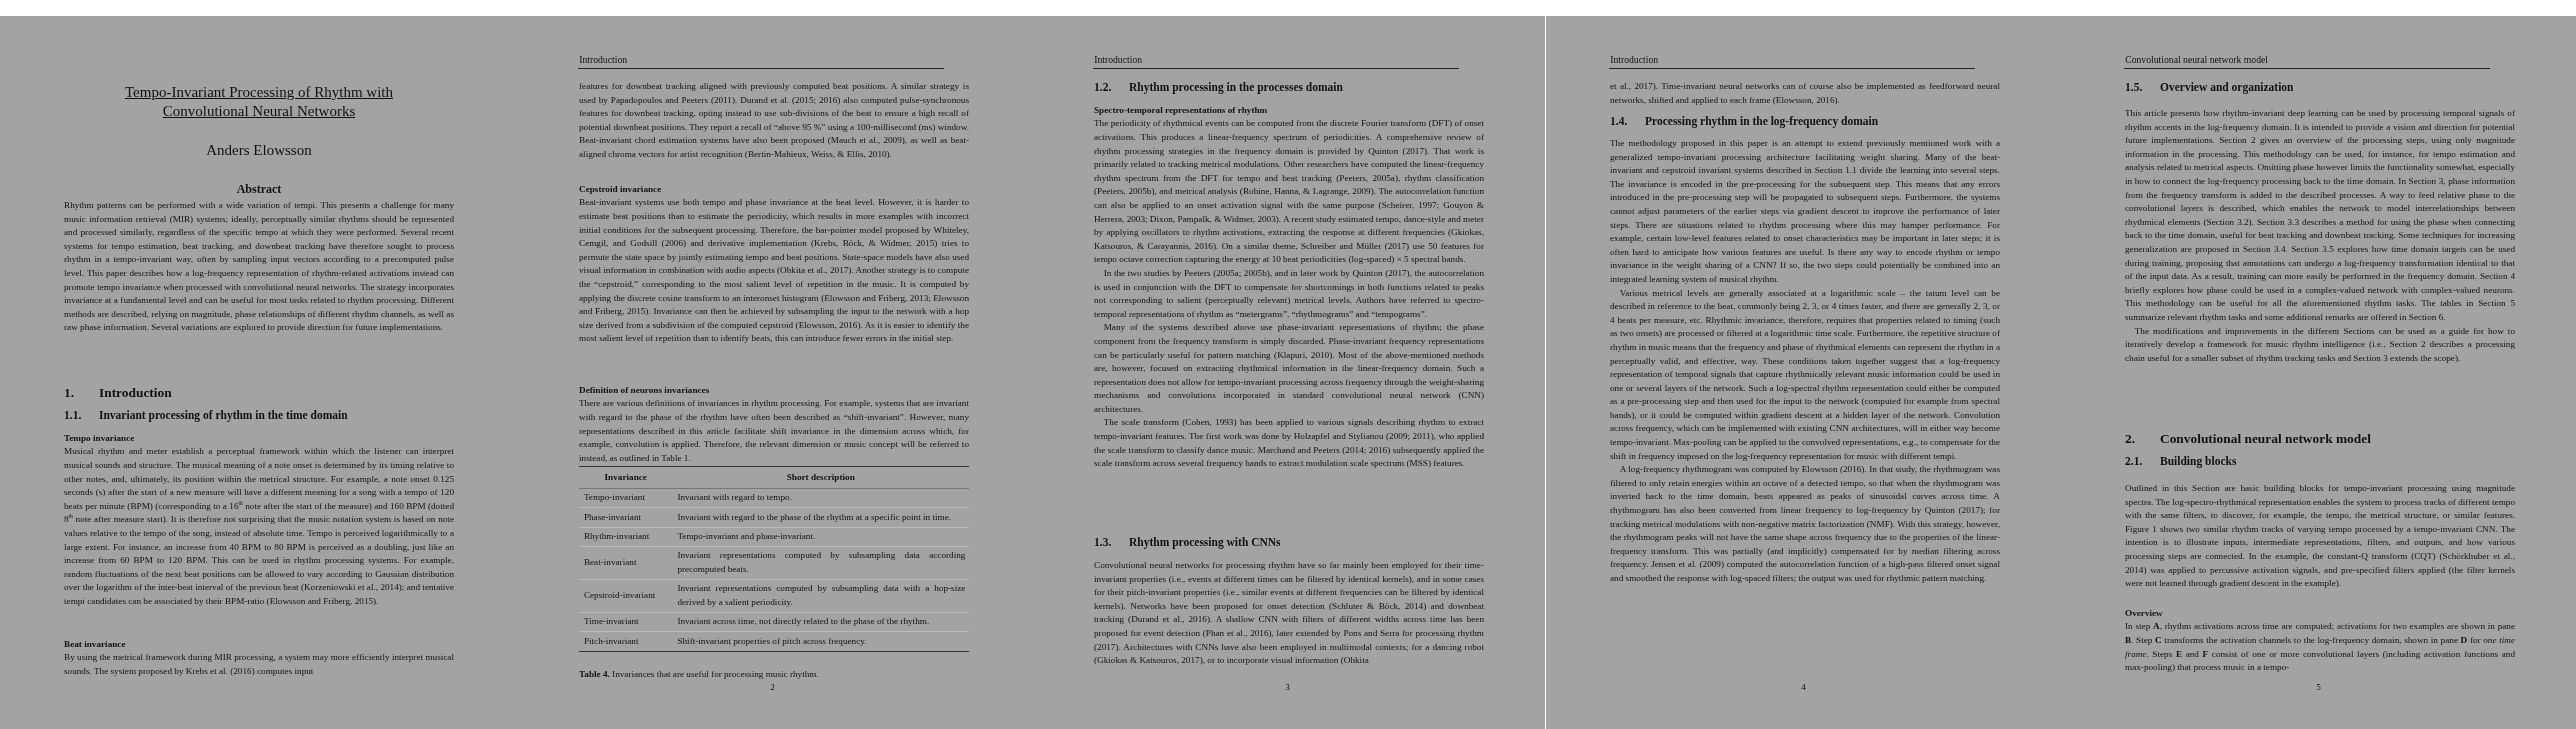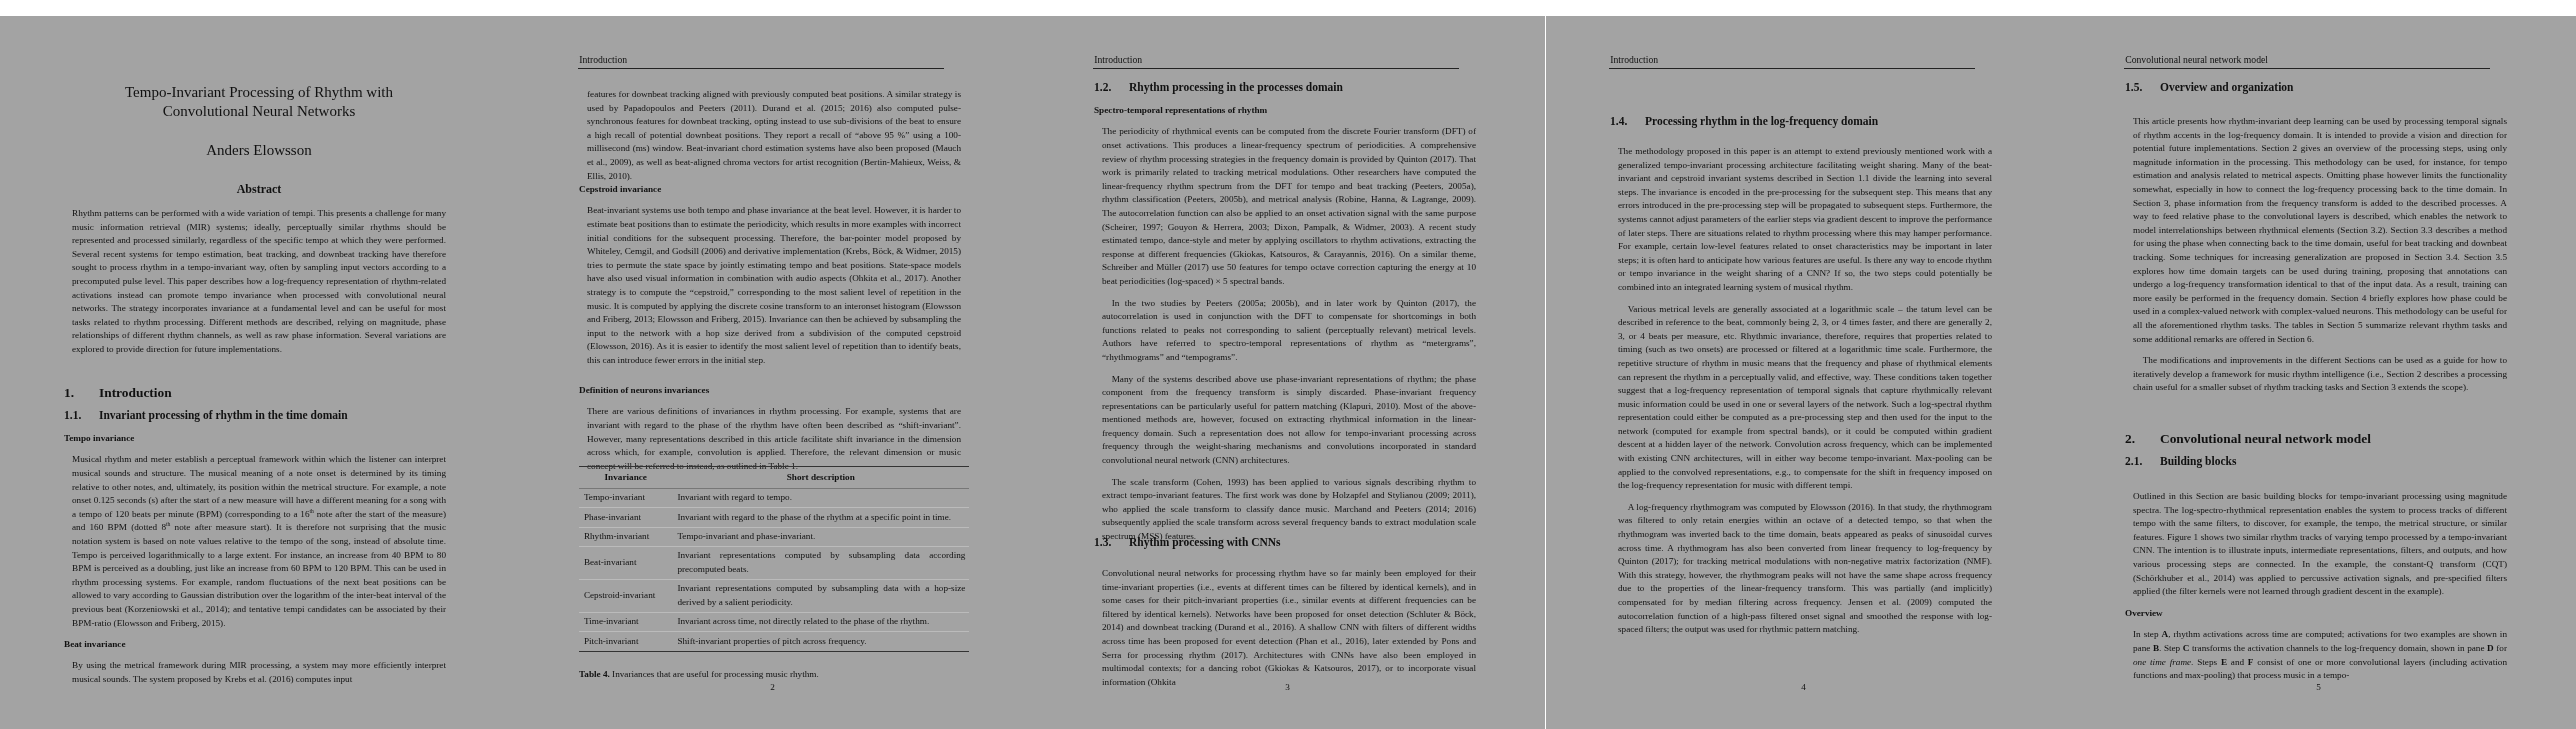--- a/index.html
+++ b/index.html
@@ -2,28 +2,28 @@
 <html style="font-size:9.7px"><head>
 <meta charset="utf-8">
 <style>
   html, body { margin:0; padding:0; background:#ffffff; }
   body { width:2576px; height:729px; overflow:hidden; position:relative;
          font-family:"Liberation Serif", "DejaVu Serif", serif; color:#111; }
   .page { position:absolute; top:16px; width:515px; height:729px; background:#a3a3a3; }
   .col { position:absolute; left:64px; width:390px; }
   .running-head { position:absolute; left:63px; top:38px; width:365px; font-size:9.7px; line-height:12px;
                   padding-left:1.2px; border-bottom:0.8px solid #222; padding-bottom:2.4px; color:#111; }
-  p { margin:8px; text-align:justify; font-size:9.2px; line-height:13.6px; hyphens:none; }
+  p { margin:0; text-align:justify; font-size:9.2px; line-height:13.6px; hyphens:none; }
   p.ind { text-indent:9.7px; }
   .h1 { font-weight:bold; font-size:13.4px; line-height:17px; margin:0; }
   .h2 { font-weight:bold; font-size:11.5px; line-height:14.6px; margin:0; }
   .h1 .num, .h2 .num { display:inline-block; width:35px; }
   .h3 { font-weight:bold; font-size:9.2px; line-height:13.4px; margin:0; }
   .pageno { position:absolute; top:666px; left:0; width:515px; text-align:center; font-size:9.2px; }
-  .title { text-align:center; font-size:15px; line-height:19px; margin:0; }
+  .title { text-align:center; font-size:15px; line-height:19px; margin:0;text-decoration:underline; }
   .author { text-align:center; font-size:15px; line-height:18px; margin:0; }
   .abs-h { text-align:center; font-weight:bold; font-size:12px; line-height:14.6px; margin:0; }
   table.inv { border-collapse:collapse; width:390px; font-size:9.2px; line-height:13.6px; }
   table.inv th { font-weight:bold; padding:3.6px 4.9px 3.6px 4.9px; border-top:0.8px solid #333; border-bottom:1.8px double #777; }
   table.inv td { padding:2.4px 3.6px 2.4px 4.9px; border-bottom:0.7px solid #bbb; vertical-align:middle; text-align:justify; }
   table.inv tr:last-child td { border-bottom:0.8px solid #333; }
   table.inv td.c1 { width:85px; text-align:left; }
   .caption { font-size:9.2px; line-height:13.4px; margin:0; }
   sup { font-size:5.5px; line-height:0; }
 </style>
@@ -135,20 +135,23 @@
     <div class="h2"><span class="num">1.3.</span><span>Rhythm processing with CNNs</span></div>
   </div>
   <div class="col" style="top:543px">
     <p>Convolutional neural networks for processing rhythm have so far mainly been employed for their time-invariant properties (i.e., events at different times can be filtered by identical kernels), and in some cases for their pitch-invariant properties (i.e., similar events at different frequencies can be filtered by identical kernels). Networks have been proposed for onset detection (Schluter &amp; Böck, 2014) and downbeat tracking (Durand et al., 2016). A shallow CNN with filters of different widths across time has been proposed for event detection (Phan et al., 2016), later extended by Pons and Serra for processing rhythm (2017). Architectures with CNNs have also been employed in multimodal contexts; for a dancing robot (Gkiokas &amp; Katsouros, 2017), or to incorporate visual information (Ohkita</p>
   </div>
   <div class="pageno">3</div>
 </div>
 
 <div class="page" style="left:1546px">
   <div class="running-head">Introduction</div>
+  <div class="col" style="top:64px">
+    <p>et al., 2017). Time-invariant neural networks can of course also be implemented as feedforward neural networks, shifted and applied to each frame (Elowsson, 2016).</p>
+  </div>
   <div class="col" style="top:98px">
     <div class="h2"><span class="num">1.4.</span><span>Processing rhythm in the log-frequency domain</span></div>
   </div>
   <div class="col" style="top:121px">
     <p>The methodology proposed in this paper is an attempt to extend previously mentioned work with a generalized tempo-invariant processing architecture facilitating weight sharing. Many of the beat-invariant and cepstroid invariant systems described in Section 1.1 divide the learning into several steps. The invariance is encoded in the pre-processing for the subsequent step. This means that any errors introduced in the pre-processing step will be propagated to subsequent steps. Furthermore, the systems cannot adjust parameters of the earlier steps via gradient descent to improve the performance of later steps. There are situations related to rhythm processing where this may hamper performance. For example, certain low-level features related to onset characteristics may be important in later steps; it is often hard to anticipate how various features are useful. Is there any way to encode rhythm or tempo invariance in the weight sharing of a CNN? If so, the two steps could potentially be combined into an integrated learning system of musical rhythm.</p>
     <p class="ind">Various metrical levels are generally associated at a logarithmic scale – the tatum level can be described in reference to the beat, commonly being 2, 3, or 4 times faster, and there are generally 2, 3, or 4 beats per measure, etc. Rhythmic invariance, therefore, requires that properties related to timing (such as two onsets) are processed or filtered at a logarithmic time scale. Furthermore, the repetitive structure of rhythm in music means that the frequency and phase of rhythmical elements can represent the rhythm in a perceptually valid, and effective, way. These conditions taken together suggest that a log-frequency representation of temporal signals that capture rhythmically relevant music information could be used in one or several layers of the network. Such a log-spectral rhythm representation could either be computed as a pre-processing step and then used for the input to the network (computed for example from spectral bands), or it could be computed within gradient descent at a hidden layer of the network. Convolution across frequency, which can be implemented with existing CNN architectures, will in either way become tempo-invariant. Max-pooling can be applied to the convolved representations, e.g., to compensate for the shift in frequency imposed on the log-frequency representation for music with different tempi.</p>
     <p class="ind">A log-frequency rhythmogram was computed by Elowsson (2016). In that study, the rhythmogram was filtered to only retain energies within an octave of a detected tempo, so that when the rhythmogram was inverted back to the time domain, beats appeared as peaks of sinusoidal curves across time. A rhythmogram has also been converted from linear frequency to log-frequency by Quinton (2017); for tracking metrical modulations with non-negative matrix factorization (NMF). With this strategy, however, the rhythmogram peaks will not have the same shape across frequency due to the properties of the linear-frequency transform. This was partially (and implicitly) compensated for by median filtering across frequency.  Jensen et al. (2009) computed the autocorrelation function of a high-pass filtered onset signal and smoothed the response with log-spaced filters; the output was used for rhythmic pattern matching.</p>
   </div>
   <div class="pageno">4</div>
 </div>

